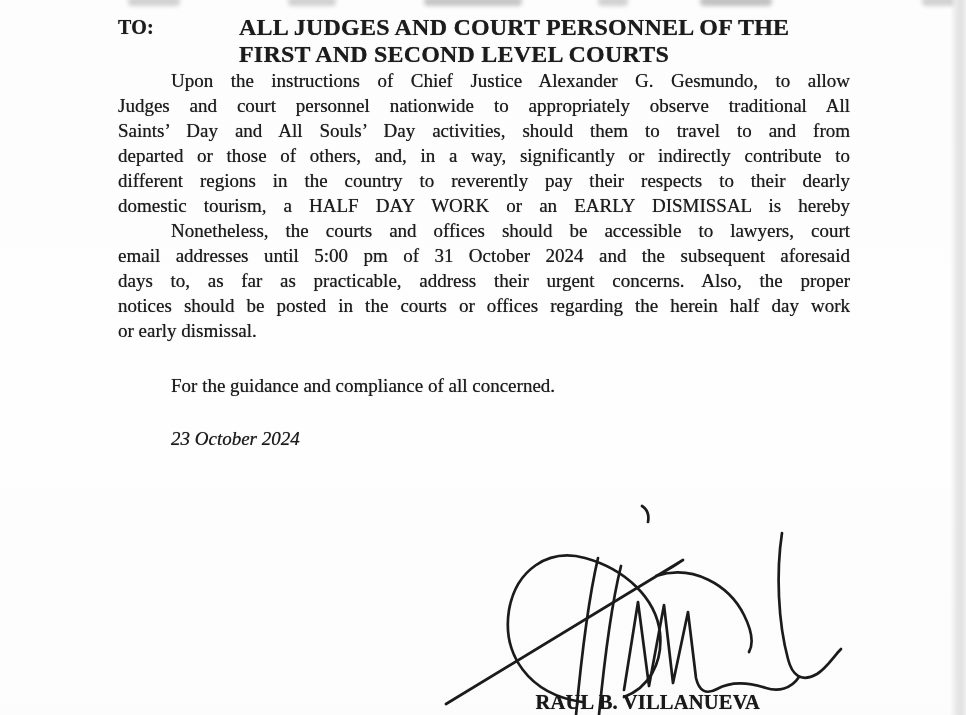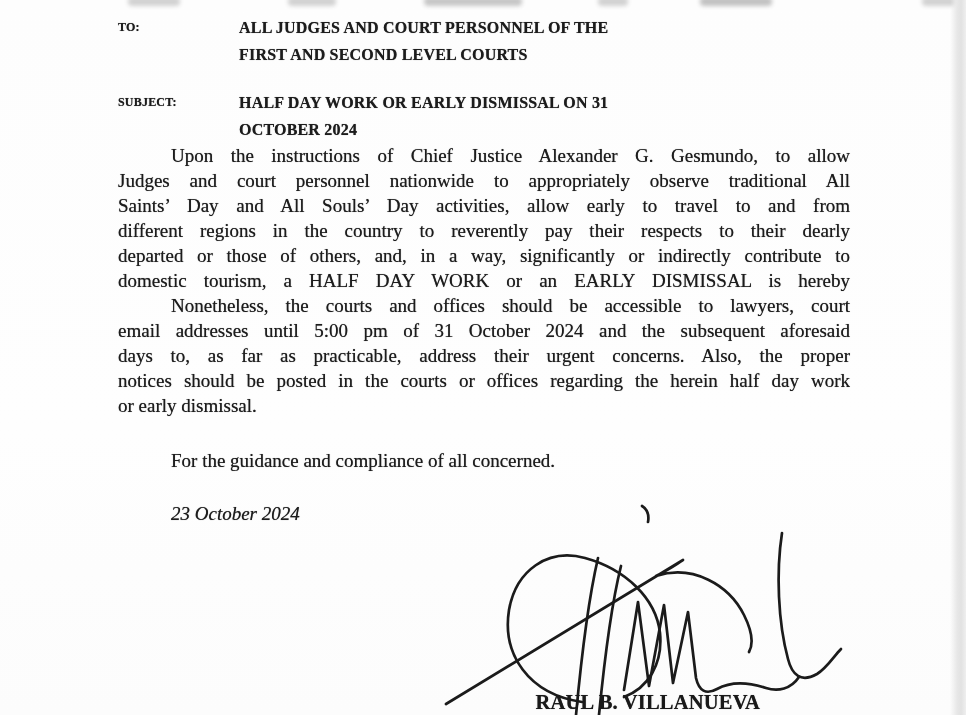--- a/index.html
+++ b/index.html
@@ -36,25 +36,25 @@
 
   .content {
     position: absolute; left: 118px; top: 14px; width: 732px;
     font-size: 19px;
     text-shadow: 0 0 0.7px rgba(25,25,25,0.75);
   }
   .addr-row { display: flex; }
   .addr-row.subject { margin-top: 21px; }
   .addr-label {
     width: 121px; flex: 0 0 121px;
-    font-weight: bold; font-size: 12px; line-height: 27px;
+    font-weight: bold; font-size: 20px; line-height: 27px;
     letter-spacing: 0.2px;
   }
   .addr-value {
-    font-weight: bold; font-size: 16px; line-height: 27px;
+    font-weight: bold; font-size: 24px; line-height: 27px;
     letter-spacing: 0.2px;
   }
   .para { }
   .para2 { }
   .jline {
     line-height: 25px; height: 25px;
     text-align: justify; text-align-last: justify;
     white-space: nowrap; 
   }
   .jline.lastline { text-align-last: left; }
@@ -93,34 +93,27 @@
   <div class="content">
 
     <div class="addr-row">
       <div class="addr-label">TO:</div>
       <div class="addr-value">
         <div>ALL JUDGES AND COURT PERSONNEL OF THE</div>
         <div>FIRST AND SECOND LEVEL COURTS</div>
       </div>
     </div>
 
-    <div class="addr-row subject">
-      <div class="addr-label">SUBJECT:</div>
-      <div class="addr-value">
-        <div>HALF DAY WORK OR EARLY DISMISSAL ON 31</div>
-        <div>OCTOBER 2024</div>
-      </div>
-    </div>
 
     <div class="para">
       <div class="jline indent">Upon the instructions of Chief Justice Alexander G. Gesmundo, to allow</div>
       <div class="jline">Judges and court personnel nationwide to appropriately observe traditional All</div>
-      <div class="jline">Saints’ Day and All Souls’ Day activities, allow early to travel to and from</div>
+      <div class="jline">Saints’ Day and All Souls’ Day activities, should them to travel to and from</div>
+      <div class="jline">departed or those of others, and, in a way, significantly or indirectly contribute to</div>
       <div class="jline">different regions in the country to reverently pay their respects to their dearly</div>
-      <div class="jline">departed or those of others, and, in a way, significantly or indirectly contribute to</div>
       <div class="jline">domestic tourism, a HALF DAY WORK or an EARLY DISMISSAL is hereby</div>
     </div>
 
     <div class="para para2">
       <div class="jline indent">Nonetheless, the courts and offices should be accessible to lawyers, court</div>
       <div class="jline">email addresses until 5:00 pm of 31 October 2024 and the subsequent aforesaid</div>
       <div class="jline">days to, as far as practicable, address their urgent concerns. Also, the proper</div>
       <div class="jline">notices should be posted in the courts or offices regarding the herein half day work</div>
       <div class="jline lastline">or early dismissal.</div>
     </div>

